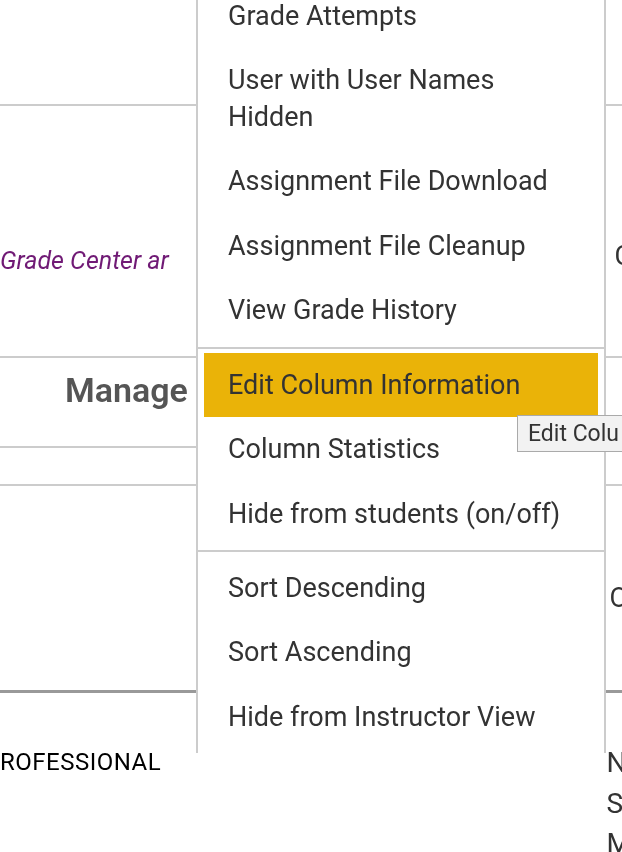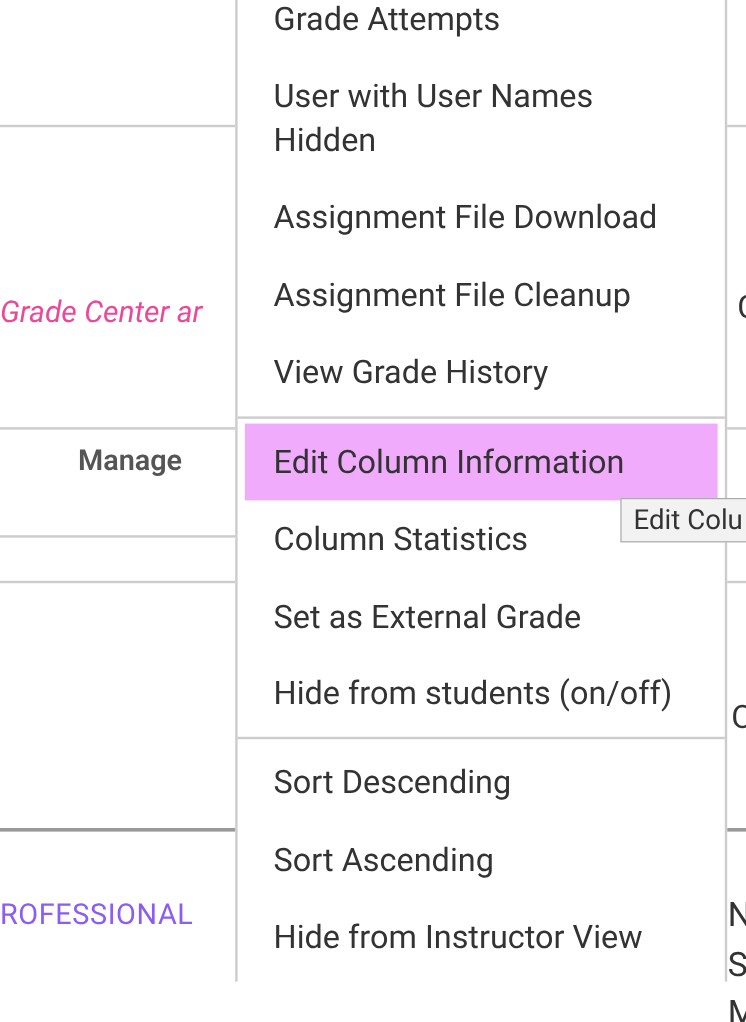--- a/index.html
+++ b/index.html
@@ -39,47 +39,47 @@
     .bg-row.tall3 {
       height: 38px;
     }
     .bg-row.last {
       height: 200px;
       border-bottom: none;
     }
     .bg-text {
       font-size: 25px;
       font-style: italic;
-      color: #ec4899;
+      color: #701a75;
       position: absolute;
       top: 246px;
       left: 0;
       white-space: nowrap;
     }
     .bg-manage {
-      font-size: 24px;
+      font-size: 34px;
       font-weight: 600;
       color: #555;
       position: absolute;
       top: 370px;
       left: 65px;
     }
     .bg-col-right {
       position: absolute;
       top: 240px;
       right: -10px;
       font-size: 27px;
       color: #333;
     }
     .bg-col-header {
       position: absolute;
       left: 0;
       top: 746px;
       font-size: 24px;
-      color: #8b5cf6;
+      color: #000000;
       line-height: 1.4;
       letter-spacing: 0.5px;
     }
     .bg-col-right-b {
       position: absolute;
       top: 743px;
       right: -10px;
       font-size: 28px;
       color: #333;
       line-height: 1.45;
@@ -110,21 +110,21 @@
       border-bottom: none;
     }
     .menu-item {
       padding: 14px 30px;
       font-size: 27px;
       color: #333;
       cursor: pointer;
       line-height: 1.35;
     }
     .menu-item.highlighted {
-      background: #f0abfc;
+      background: #eab308;
       margin: 0 6px;
       padding-left: 24px;
       padding-right: 24px;
     }
     .tooltip {
       position: absolute;
       top: 415px;
       left: 517px;
       background: #f2f2f2;
       border: 1px solid #aaa;
@@ -175,21 +175,20 @@
   <div class="menu-section">
     <div class="menu-item">Grade Attempts</div>
     <div class="menu-item">User with User Names Hidden</div>
     <div class="menu-item">Assignment File Download</div>
     <div class="menu-item">Assignment File Cleanup</div>
     <div class="menu-item">View Grade History</div>
   </div>
   <div class="menu-section">
     <div class="menu-item highlighted">Edit Column Information</div>
     <div class="menu-item">Column Statistics</div>
-    <div class="menu-item">Set as External Grade</div>
     <div class="menu-item">Hide from students (on/off)</div>
   </div>
   <div class="menu-section">
     <div class="menu-item">Sort Descending</div>
     <div class="menu-item">Sort Ascending</div>
     <div class="menu-item">Hide from Instructor View</div>
   </div>
 </div>
 
 <div class="tooltip">Edit Colu</div>

